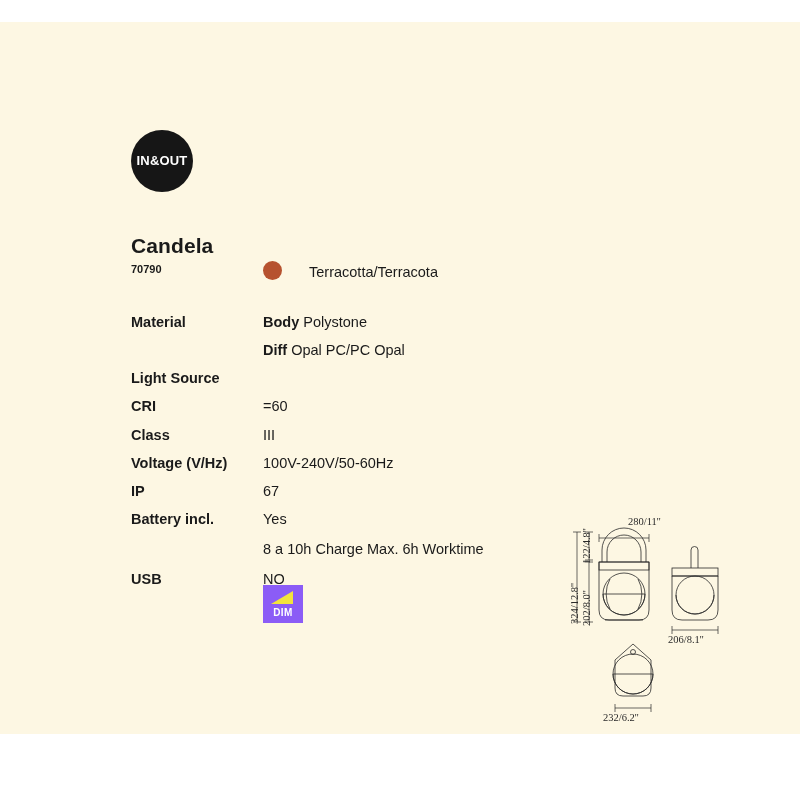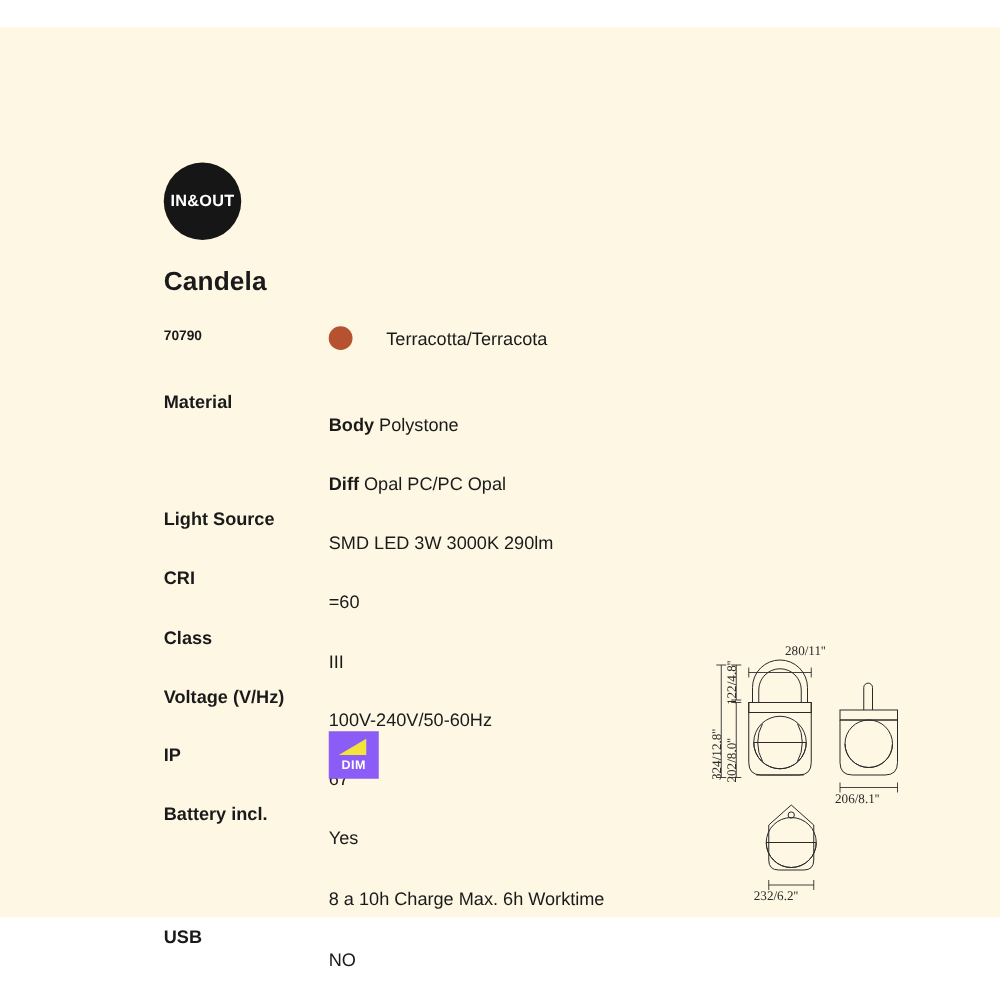--- a/index.html
+++ b/index.html
@@ -44,21 +44,21 @@
   }
   .badge .l2 {
     font-size: 13px;
     font-weight: bold;
     letter-spacing: 0.2px;
   }
   
   .title {
     position: absolute;
     left: 131px;
-    top: 192px;
+    top: 212px;
     font-size: 21px;
     font-weight: bold;
     color: #1a1a1a;
     letter-spacing: 0.1px;
   }
   .code {
     position: absolute;
     left: 131px;
     top: 241px;
     font-size: 11px;
@@ -96,21 +96,20 @@
     color: #1a1a1a;
     line-height: 1.25;
   }
   .spec-label {
     width: 132px;
     flex: 0 0 132px;
     font-weight: bold;
   }
   .spec-value {
     flex: 1;
-    margin-top: 19px;
   }
   .spec-value b {
     font-weight: bold;
   }
   
   .dim-mark {
     position: absolute;
     left: 263px;
     top: 563px;
     width: 40px;
@@ -185,21 +184,20 @@
     <div class="spec-row">
       <div class="spec-label"></div>
       <div class="spec-value">
         <b>Diff</b>
         <span>Opal PC/PC Opal</span>
       </div>
     </div>
 
     <div class="spec-row">
       <div class="spec-label">Light Source</div>
-      <div class="spec-value">SMD LED 3W 3000K 290lm</div>
     </div>
 
     <div class="spec-row">
       <div class="spec-label">CRI</div>
       <div class="spec-value">=60</div>
     </div>
 
     <div class="spec-row">
       <div class="spec-label">Class</div>
       <div class="spec-value">III</div>

